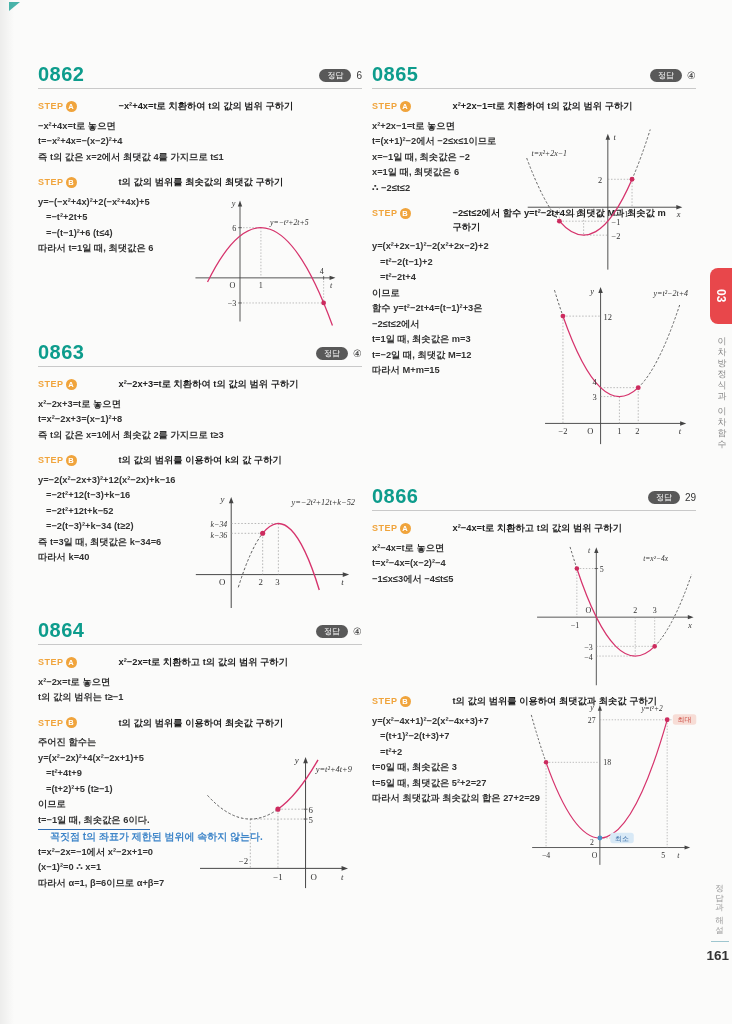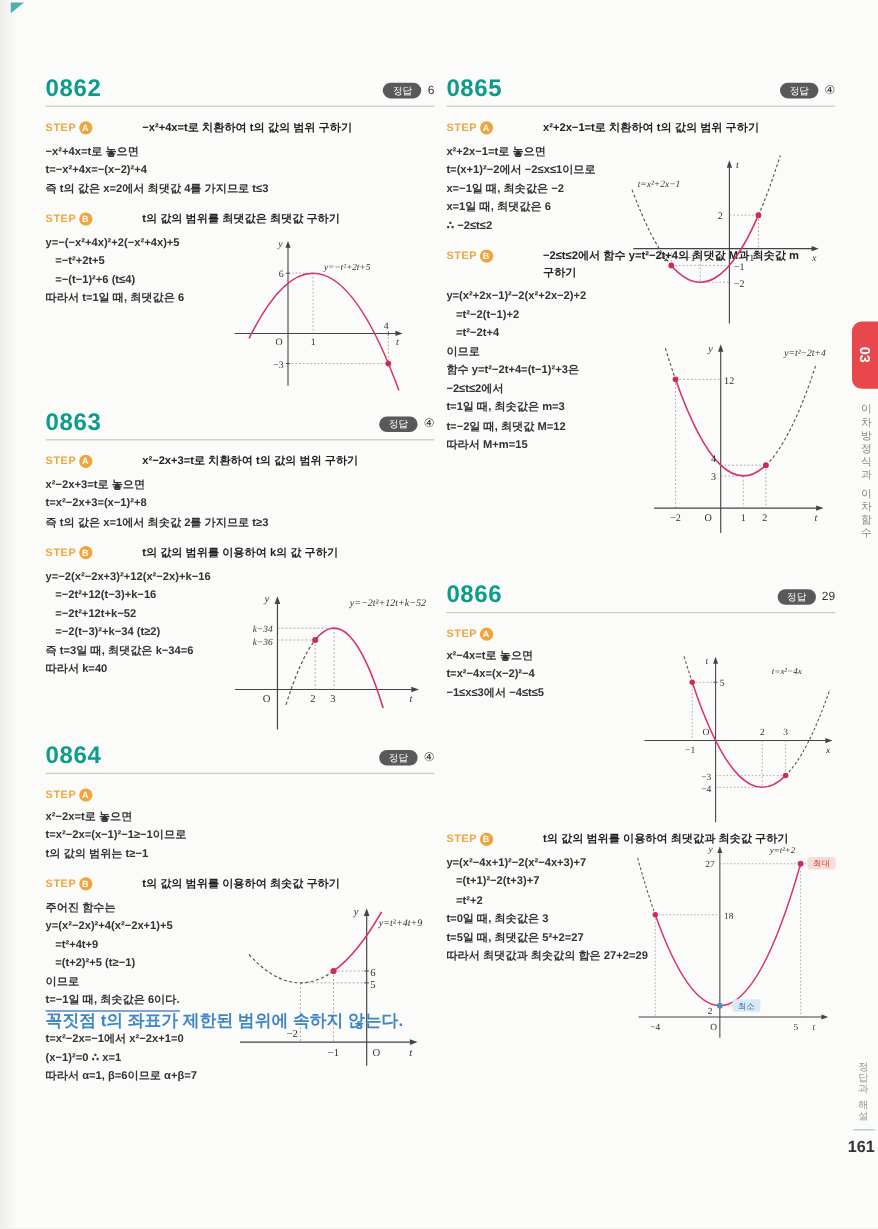--- a/index.html
+++ b/index.html
@@ -20,21 +20,21 @@
   .step-tag{display:flex;align-items:center;gap:2px;flex:0 0 auto;padding-top:.5px;}
   .step-word{color:#f0a43c;font-weight:bold;font-size:9px;letter-spacing:.5px;}
   .step-circ{background:#f0a43c;color:#fff;width:11px;height:11px;border-radius:50%;font-size:7.5px;
         display:inline-flex;align-items:center;justify-content:center;font-weight:bold;}
   .step-title{font-weight:bold;font-size:9.3px;color:#222;line-height:13.5px;flex:1;margin-left:36px;}
   .lines{font-size:9.3px;color:#333;line-height:15.5px;position:relative;z-index:1;}
   .lines.narrow{max-width:192px;}
   .ln{white-space:nowrap;font-weight:bold;}
   .ln.ind{padding-left:8px;}
   .ln.underline{width:max-content;border-bottom:1.2px solid #2f6eb5;padding-bottom:.5px;}
-  .ln.note{color:#3f86c9;font-size:14px;line-height:12px;margin:1px 0 2px;}
+  .ln.note{color:#3f86c9;font-size:10px;line-height:12px;margin:1px 12px 2px;}
   .graph{position:absolute;}
   svg text{font-family:"Liberation Serif","DejaVu Serif",serif;font-size:9px;fill:#333;}
   svg text.it{font-style:italic;}
   svg text.eq{font-size:8.5px;font-style:italic;}
   svg text.sm{font-size:8px;}
   .ax{stroke:#444;stroke-width:1;}
   .arr{fill:#444;stroke:none;}
   .guide{stroke:#999;stroke-width:.7;stroke-dasharray:1.6 1.8;fill:none;}
   .tick{stroke:#444;stroke-width:.8;}
   .curve{stroke:#d6336c;stroke-width:1.4;fill:none;}
@@ -70,28 +70,28 @@
     <div class="step-row">
       <span class="step-tag">
         <span class="step-word">STEP</span>
         <span class="step-circ">A</span>
       </span>
       <span class="step-title">−x²+4x=t로 치환하여 t의 값의 범위 구하기</span>
     </div>
     <div class="lines">
         <div class="ln">−x²+4x=t로 놓으면</div>
         <div class="ln">t=−x²+4x=−(x−2)²+4</div>
-        <div class="ln">즉 t의 값은 x=2에서 최댓값 4를 가지므로 t≤3</div>
+        <div class="ln">즉 t의 값은 x=2에서 최댓값 4를 가지므로 t≤1</div>
       </div>
     <div class="step-row">
       <span class="step-tag">
         <span class="step-word">STEP</span>
         <span class="step-circ">B</span>
       </span>
-      <span class="step-title">t의 값의 범위를 최댓값은 최댓값 구하기</span>
+      <span class="step-title">t의 값의 범위를 최솟값의 최댓값 구하기</span>
     </div>
     <div class="lines narrow">
         <div class="ln">y=−(−x²+4x)²+2(−x²+4x)+5</div>
         <div class="ln ind">=−t²+2t+5</div>
         <div class="ln ind">=−(t−1)²+6 (t≤4)</div>
         <div class="ln">따라서 t=1일 때, 최댓값은 6</div>
       </div>
 
     <svg class="graph" style="left:152px;top:130px;" width="150" height="135" viewBox="0 0 165 148">
       <line class="ax" x1="6" y1="92" x2="157" y2="92"></line>
@@ -177,24 +177,24 @@
       <span class="ans">
         <span class="ans-pill">정답</span>
         <span class="ans-val">④</span>
       </span>
     </div>
     <div class="step-row">
       <span class="step-tag">
         <span class="step-word">STEP</span>
         <span class="step-circ">A</span>
       </span>
+      <span class="step-title">x²−2x=t로 치환하고 t의 값의 범위 구하기</span>
     </div>
     <div class="lines">
         <div class="ln">x²−2x=t로 놓으면</div>
-        <div class="ln">t=x²−2x=(x−1)²−1≥−1이므로</div>
         <div class="ln">t의 값의 범위는 t≥−1</div>
       </div>
     <div class="step-row">
       <span class="step-tag">
         <span class="step-word">STEP</span>
         <span class="step-circ">B</span>
       </span>
       <span class="step-title">t의 값의 범위를 이용하여 최솟값 구하기</span>
     </div>
     <div class="lines narrow">
@@ -326,20 +326,21 @@
       <span class="ans">
         <span class="ans-pill">정답</span>
         <span class="ans-val">29</span>
       </span>
     </div>
     <div class="step-row">
       <span class="step-tag">
         <span class="step-word">STEP</span>
         <span class="step-circ">A</span>
       </span>
+      <span class="step-title">x²−4x=t로 치환하고 t의 값의 범위 구하기</span>
     </div>
     <div class="lines narrow">
         <div class="ln">x²−4x=t로 놓으면</div>
         <div class="ln">t=x²−4x=(x−2)²−4</div>
         <div class="ln">−1≤x≤3에서 −4≤t≤5</div>
       </div>
     <div class="step-row" style="margin-top:108px;">
       <span class="step-tag">
         <span class="step-word">STEP</span>
         <span class="step-circ">B</span>

